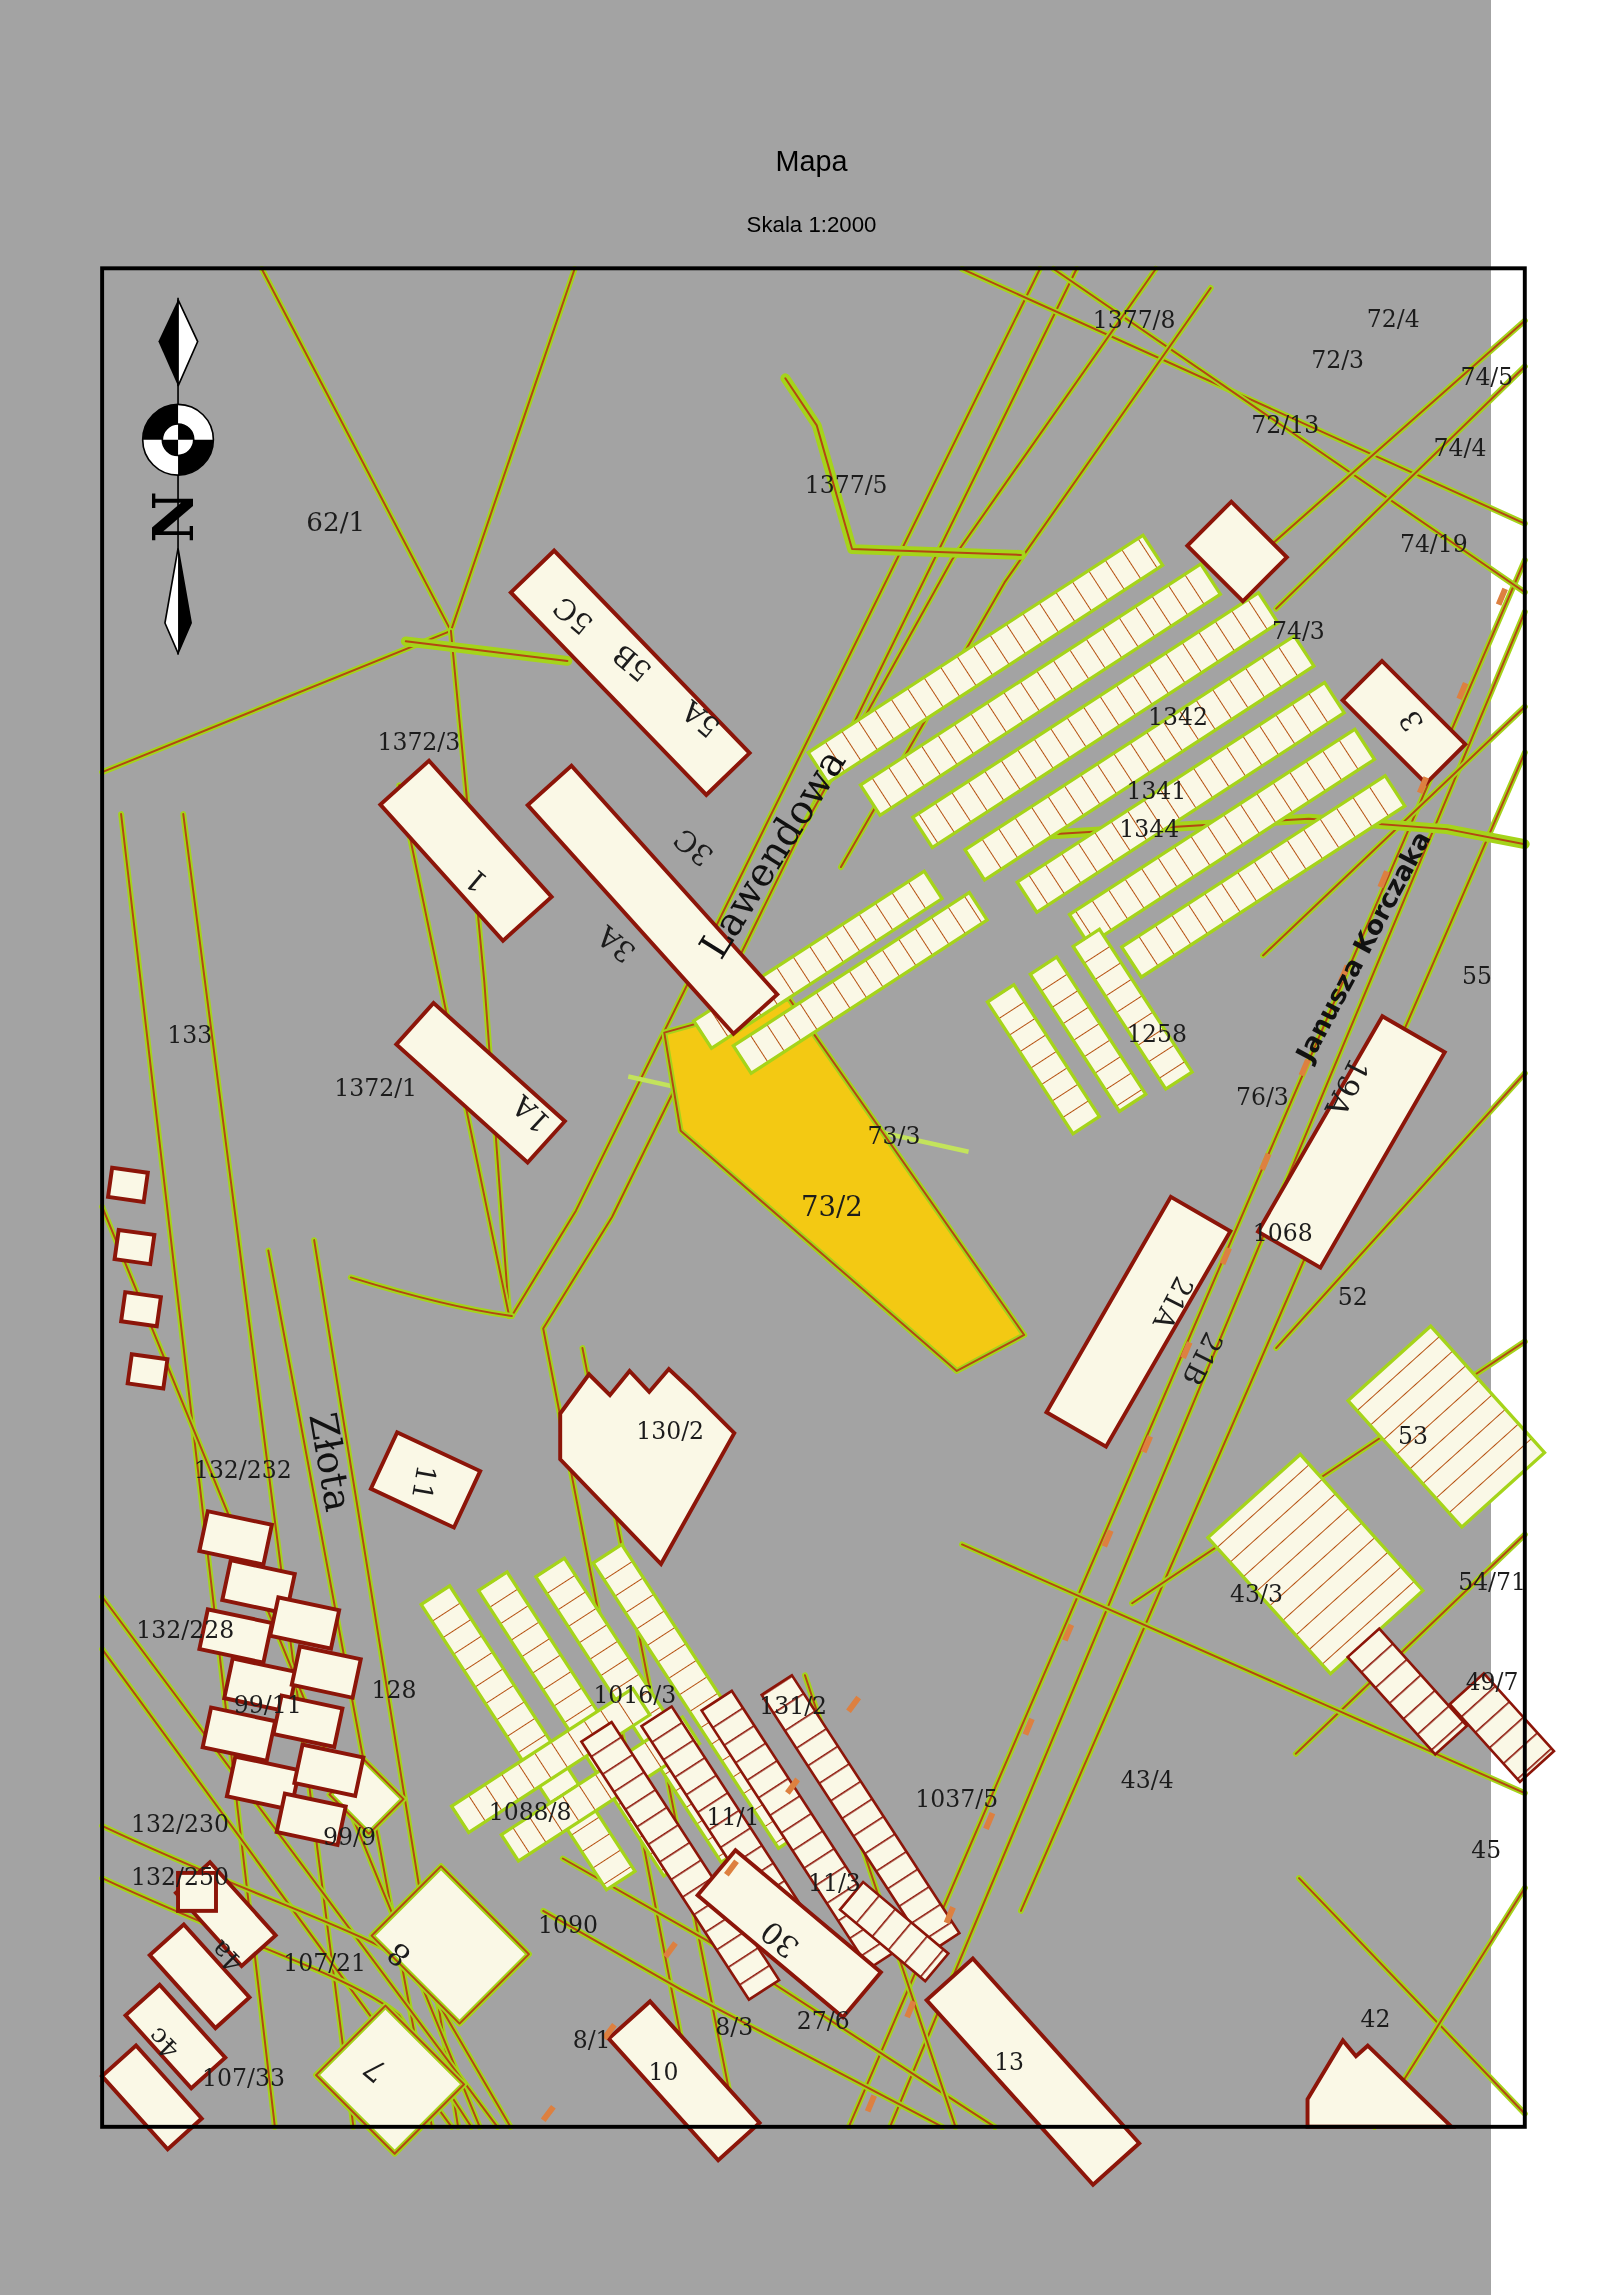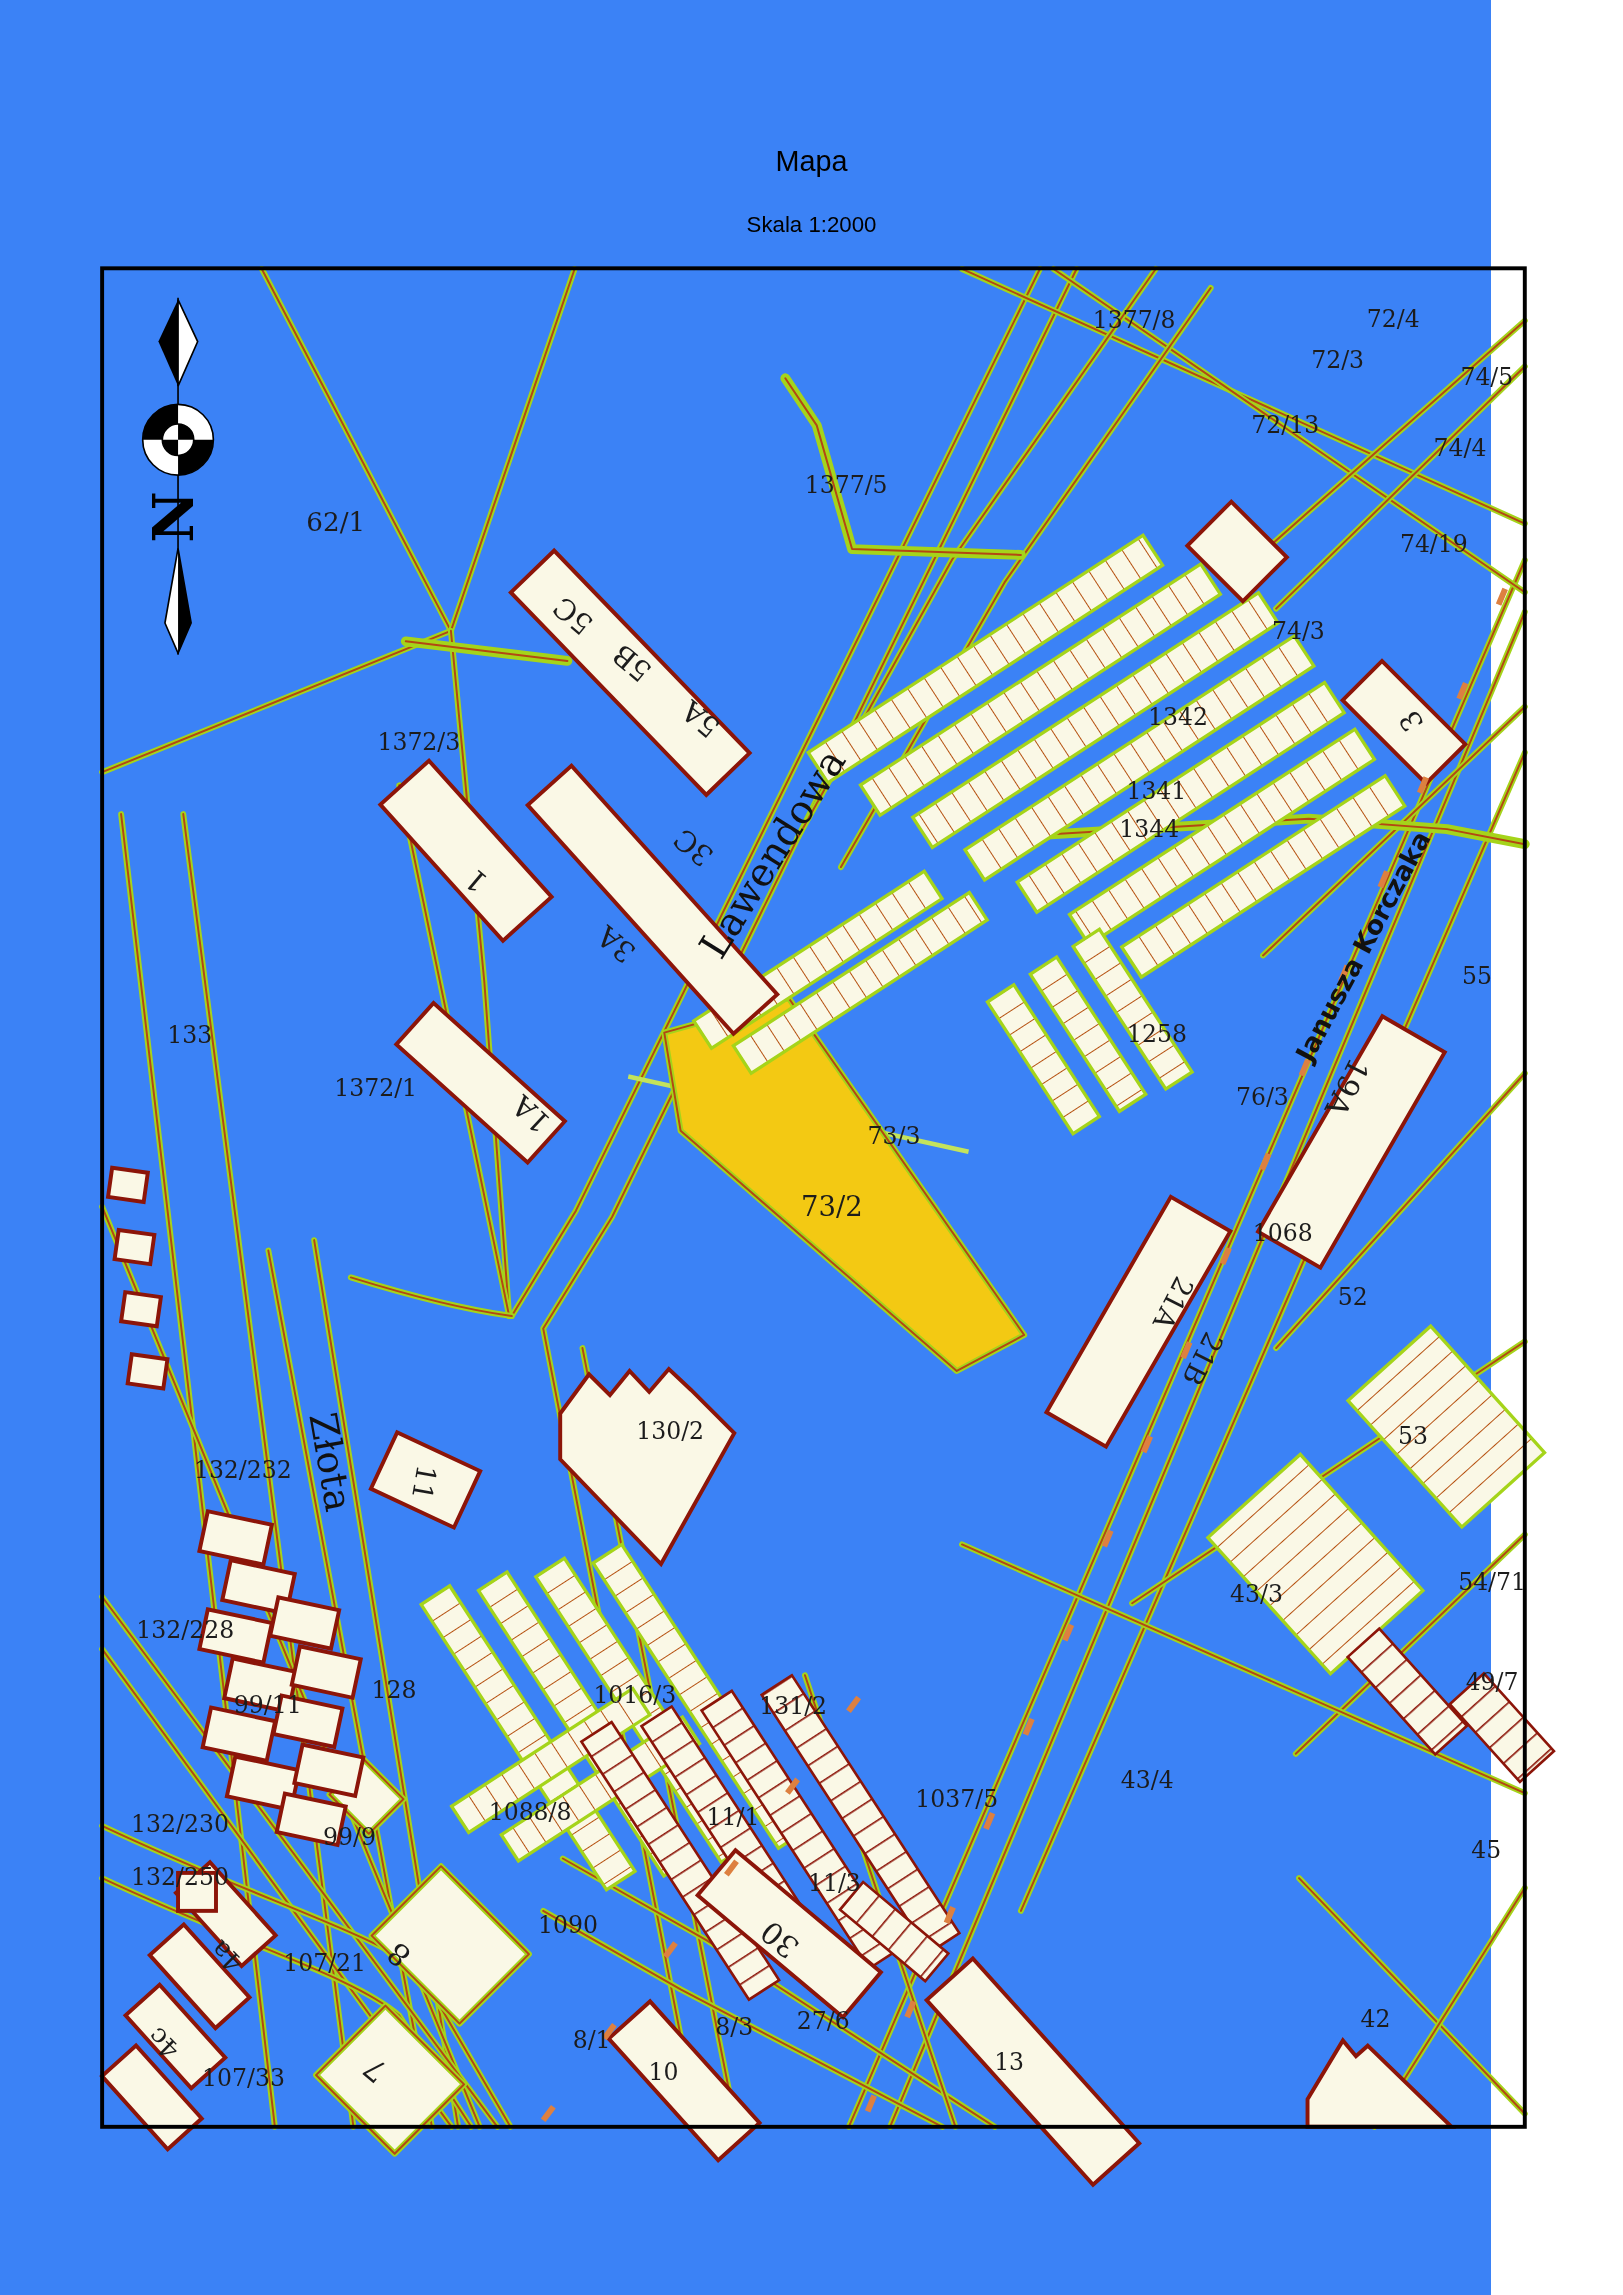--- a/index.html
+++ b/index.html
@@ -1,16 +1,16 @@
 <!DOCTYPE html>
 <html style="font-size:10.5px"><head>
 <meta charset="utf-8">
 <style>
   html,body{margin:0;padding:0;background:#ffffff;}
-  #page{position:relative;width:1491px;height:2295px;background:#3b82f6;font-family:"Liberation Sans",sans-serif;}
+  #page{position:relative;width:1491px;height:2295px;background:#a3a3a3;font-family:"Liberation Sans",sans-serif;}
   svg{position:absolute;left:0;top:0;}
   
   .b{stroke:#a5d41a;stroke-width:9;fill:none;stroke-linecap:round;stroke-linejoin:round;}
   .b.thick{stroke-width:15;}
   .b.fillc{fill:#faf8e6;}
   .b.filly{fill:#f3c913;}
   .core{stroke:#b34713 !important;stroke-width:3 !important;fill:none !important;}
   .x{stroke:#c3e35c;stroke-width:7;fill:none;}
   .bld{stroke:#8c1509;stroke-width:6;fill:#faf8e6;stroke-linejoin:miter;}
   .grow{fill:url(#pg);stroke:#a5d41a;stroke-width:5;}

